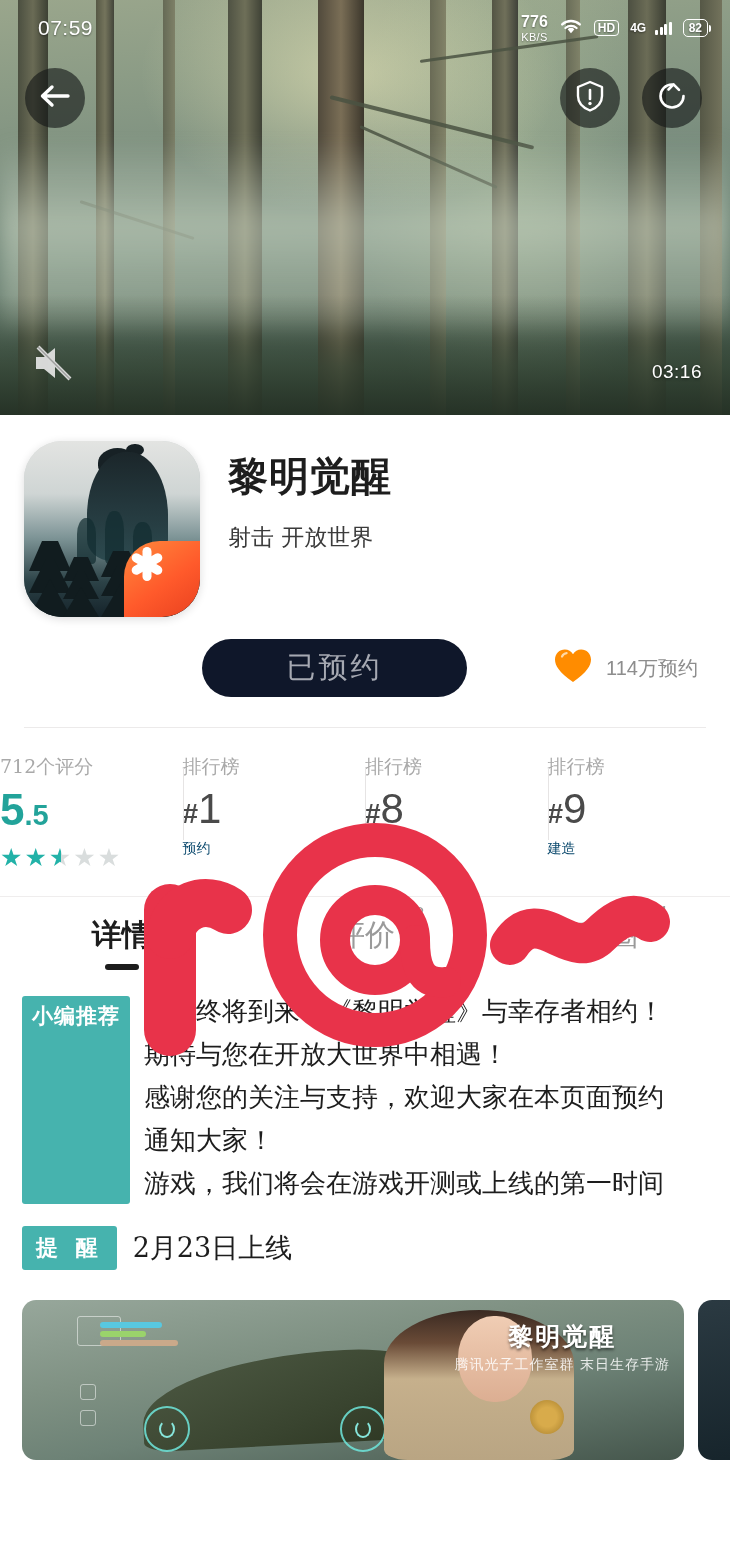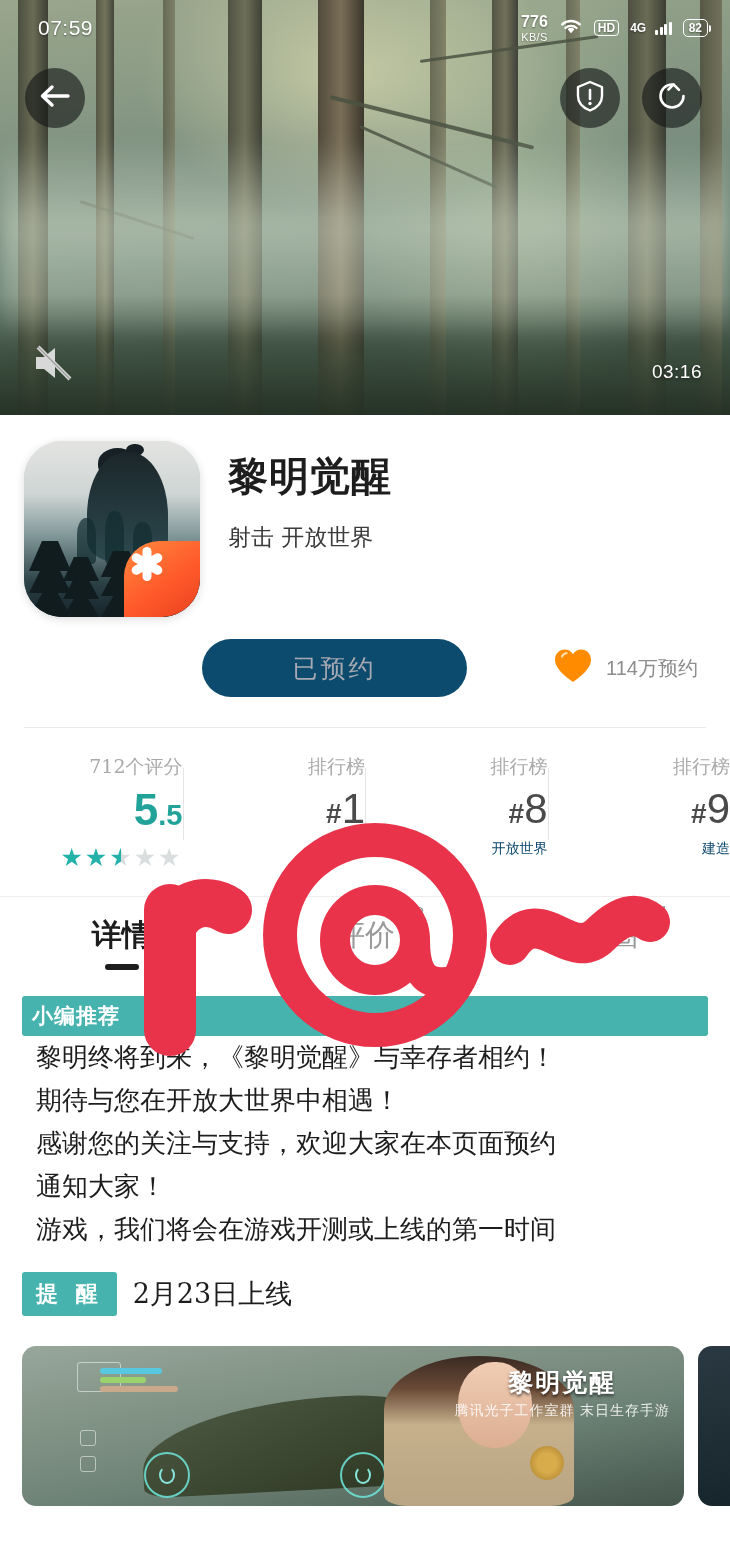--- a/index.html
+++ b/index.html
@@ -126,31 +126,31 @@
   .app-meta { flex:1; padding-left:28px; padding-top:8px; }
   .app-title {
     font-size:40px; font-weight:700; color:#1d1d1d;
     font-family:"DejaVu Serif","Liberation Serif",serif; letter-spacing:1px;
   }
   .app-tags { margin-top:18px; font-size:23px; color:#3b3b3b; font-family:"DejaVu Serif","Liberation Serif",serif; }
 
   .action-row { display:flex; align-items:center; padding:22px 24px 0 24px; }
   .book-btn {
     width:265px; height:58px; border-radius:29px; border:none;
-    background:#0c4a6e; color:#a6a9b2; font-size:25px; letter-spacing:3px;
+    background:#0f172a; color:#a6a9b2; font-size:29px; letter-spacing:3px;
     font-family:Liberation Mono, monospace;
     display:flex; align-items:center; justify-content:center; cursor:pointer;
   }
   .like-wrap { display:flex; align-items:center; margin-left:auto; padding-right:8px; gap:13px;text-align:right; }
   .like-count { font-size:20px; color:#8d8d8d; }
 
   
   .divider { height:1px; background:#eceaea; margin:30px 24px 0 24px; }
   .stats { display:flex; padding:26px 0 6px 0; position:relative; }
-  .stat { flex:1; text-align:right; position:relative; }
+  .stat { flex:1; text-align:left; position:relative; }
   .stat + .stat:before {
     content:""; position:absolute; left:0; top:14px; width:1px; height:72px; background:#e6e4e4;
   }
   .stat-label { font-size:19px; color:#a9a9a9; font-family:"DejaVu Serif","Liberation Serif",serif; }
   .stat-value { margin-top:8px; font-size:44px; color:#22a39a; font-weight:600; line-height:1; }
   .stat-value .dec { font-size:29px; }
   .stars { margin-top:11px; font-size:25px; letter-spacing:2px; color:#22b2a8; }
   .stars .off { color:#d9dddd; }
   .stars .half { background:linear-gradient(90deg,#22b2a8 50%,#d9dddd 50%);
     -webkit-background-clip:text; background-clip:text; color:transparent; }
@@ -168,21 +168,21 @@
     display:inline-block; position:relative;
   }
   .tab.active .tab-text { color:#1d1d1d; font-weight:700; }
   .tab-sup { position:absolute; top:-12px; right:-30px; font-size:17px; color:#9a9a9a; }
   .tab.active .underline {
     position:absolute; left:50%; transform:translateX(-50%); bottom:2px;
     width:34px; height:6px; background:#1d1d1d; border-radius:3px;
   }
 
   
-  .note { display:flex; padding:18px 22px 0 22px;flex-direction:column; }
+  .note { display:flex; padding:18px 22px 0 22px; }
   .badge {
     flex:0 0 auto; margin-top:6px;
     background:#46b3ae; color:#fff; font-size:21px; font-weight:700;
     padding:6px 10px; border-radius:3px; letter-spacing:1px;
     font-family:"DejaVu Sans","Liberation Sans",sans-serif;
   }
   .note-text {
     margin-left:14px; font-size:26px; line-height:1.65; color:#1d1d1d;
     font-family:"DejaVu Serif","Liberation Serif",serif;
   }

